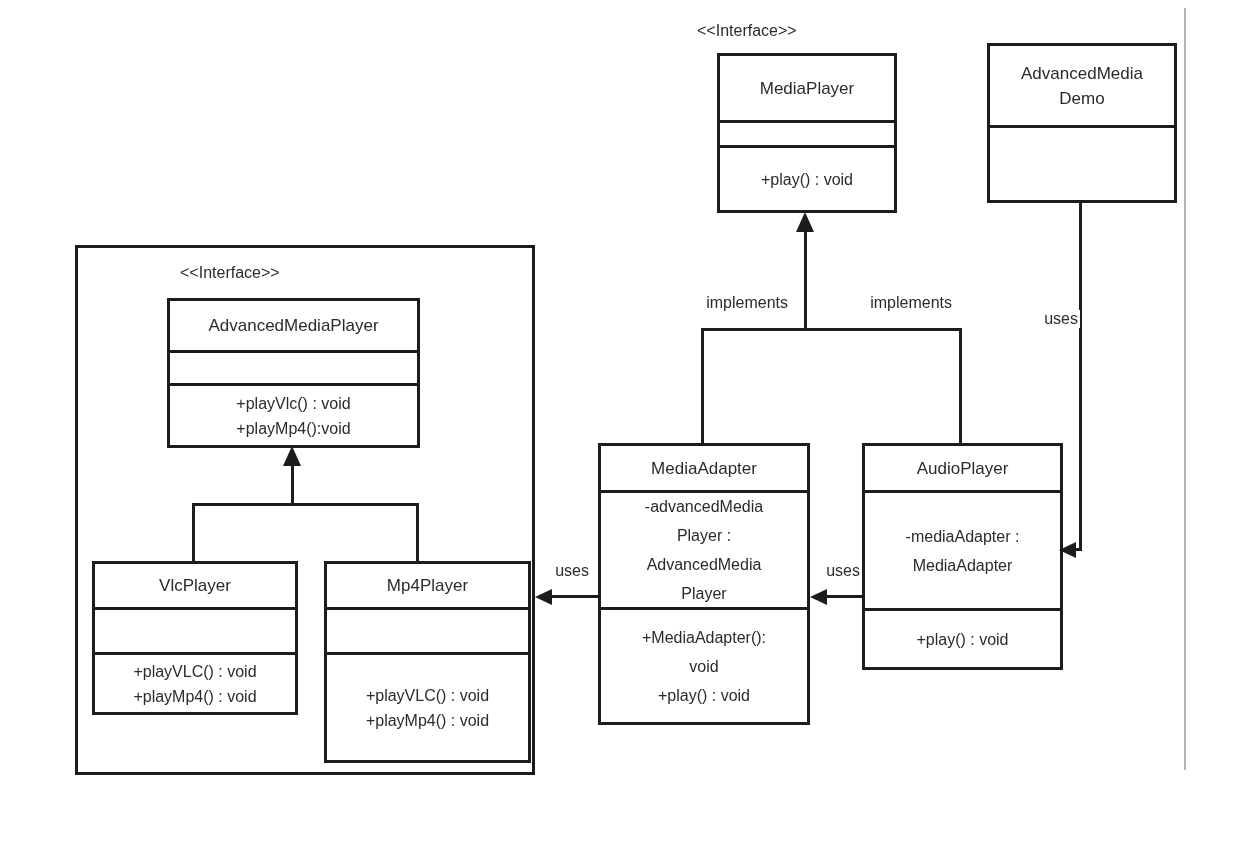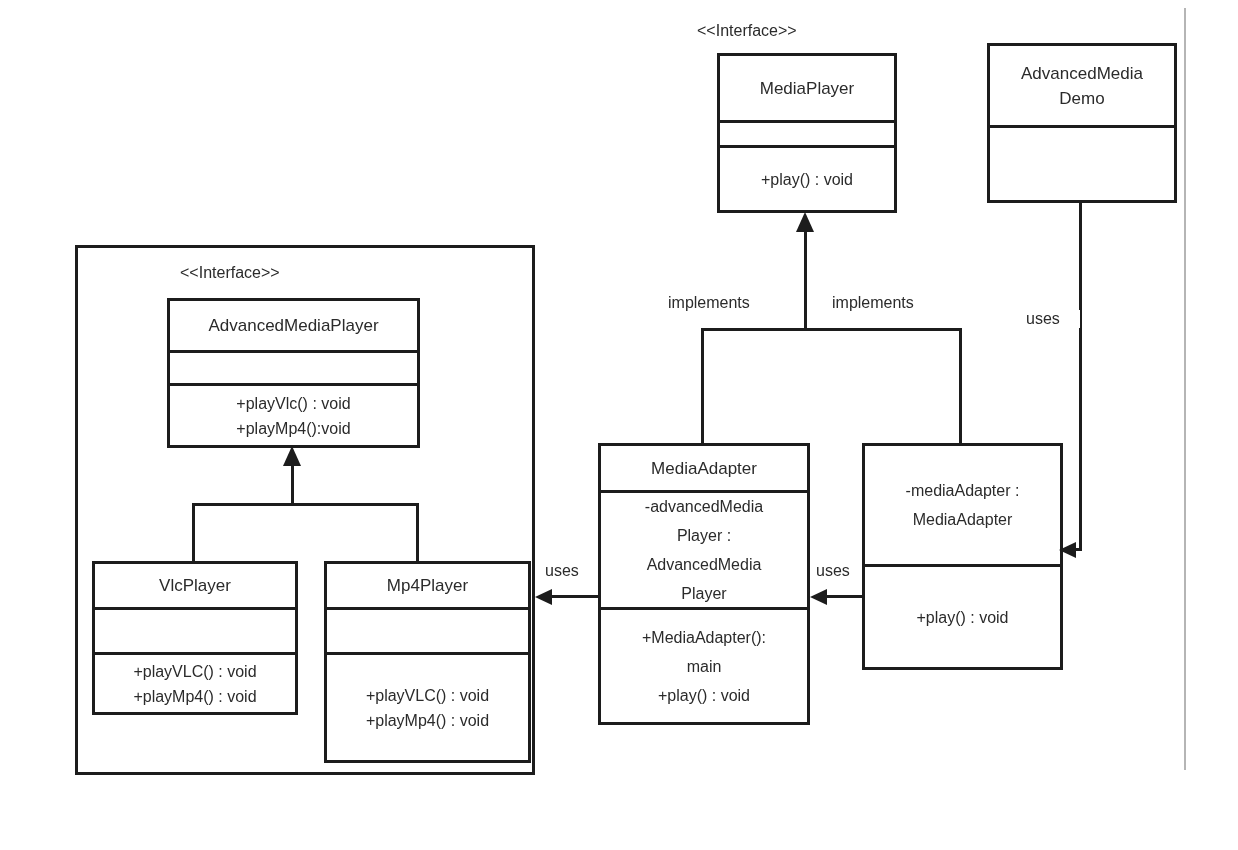--- a/index.html
+++ b/index.html
@@ -49,21 +49,21 @@
   }
   .arrow-left {
     position:absolute; width:0; height:0;
     border-top:8px solid transparent;
     border-bottom:8px solid transparent;
     border-right:17px solid #1c1c1c;
   }
   .edge-label {
     position:absolute;
     font-size:16px;
-    text-align:left;
+    text-align:right;
     background:#ffffff;
     padding:0 2px;
   }
   .page-edge {
     position:absolute;
     left:1184px; top:8px;
     width:2px; height:762px;
     background:#b5b5b5;
   }
 </style>
@@ -126,26 +126,27 @@
   <div class="box" style="left:598px;top:443px;width:212px;height:282px">
     <div class="comp title" style="height:44px">MediaAdapter</div>
     <div class="comp attrs" style="height:117px">
       <div class="mline-lg">-advancedMedia</div>
       <div class="mline-lg">Player :</div>
       <div class="mline-lg">AdvancedMedia</div>
       <div class="mline-lg">Player</div>
     </div>
     <div class="comp methods grow">
       <div class="mline-lg">+MediaAdapter():</div>
-      <div class="mline-lg">main</div>
+      <div class="mline-lg">void</div>
       <div class="mline-lg">+play() : void</div>
     </div>
   </div>
 
   <div class="box" style="left:862px;top:443px;width:201px;height:227px">
+    <div class="comp title" style="height:44px">AudioPlayer</div>
     <div class="comp attrs" style="height:118px">
       <div class="mline-lg">-mediaAdapter :</div>
       <div class="mline-lg">MediaAdapter</div>
     </div>
     <div class="comp methods grow">
       <div class="mline">+play() : void</div>
     </div>
   </div>
 
   <div class="vline" style="left:701px;top:328px;height:115px"></div>

